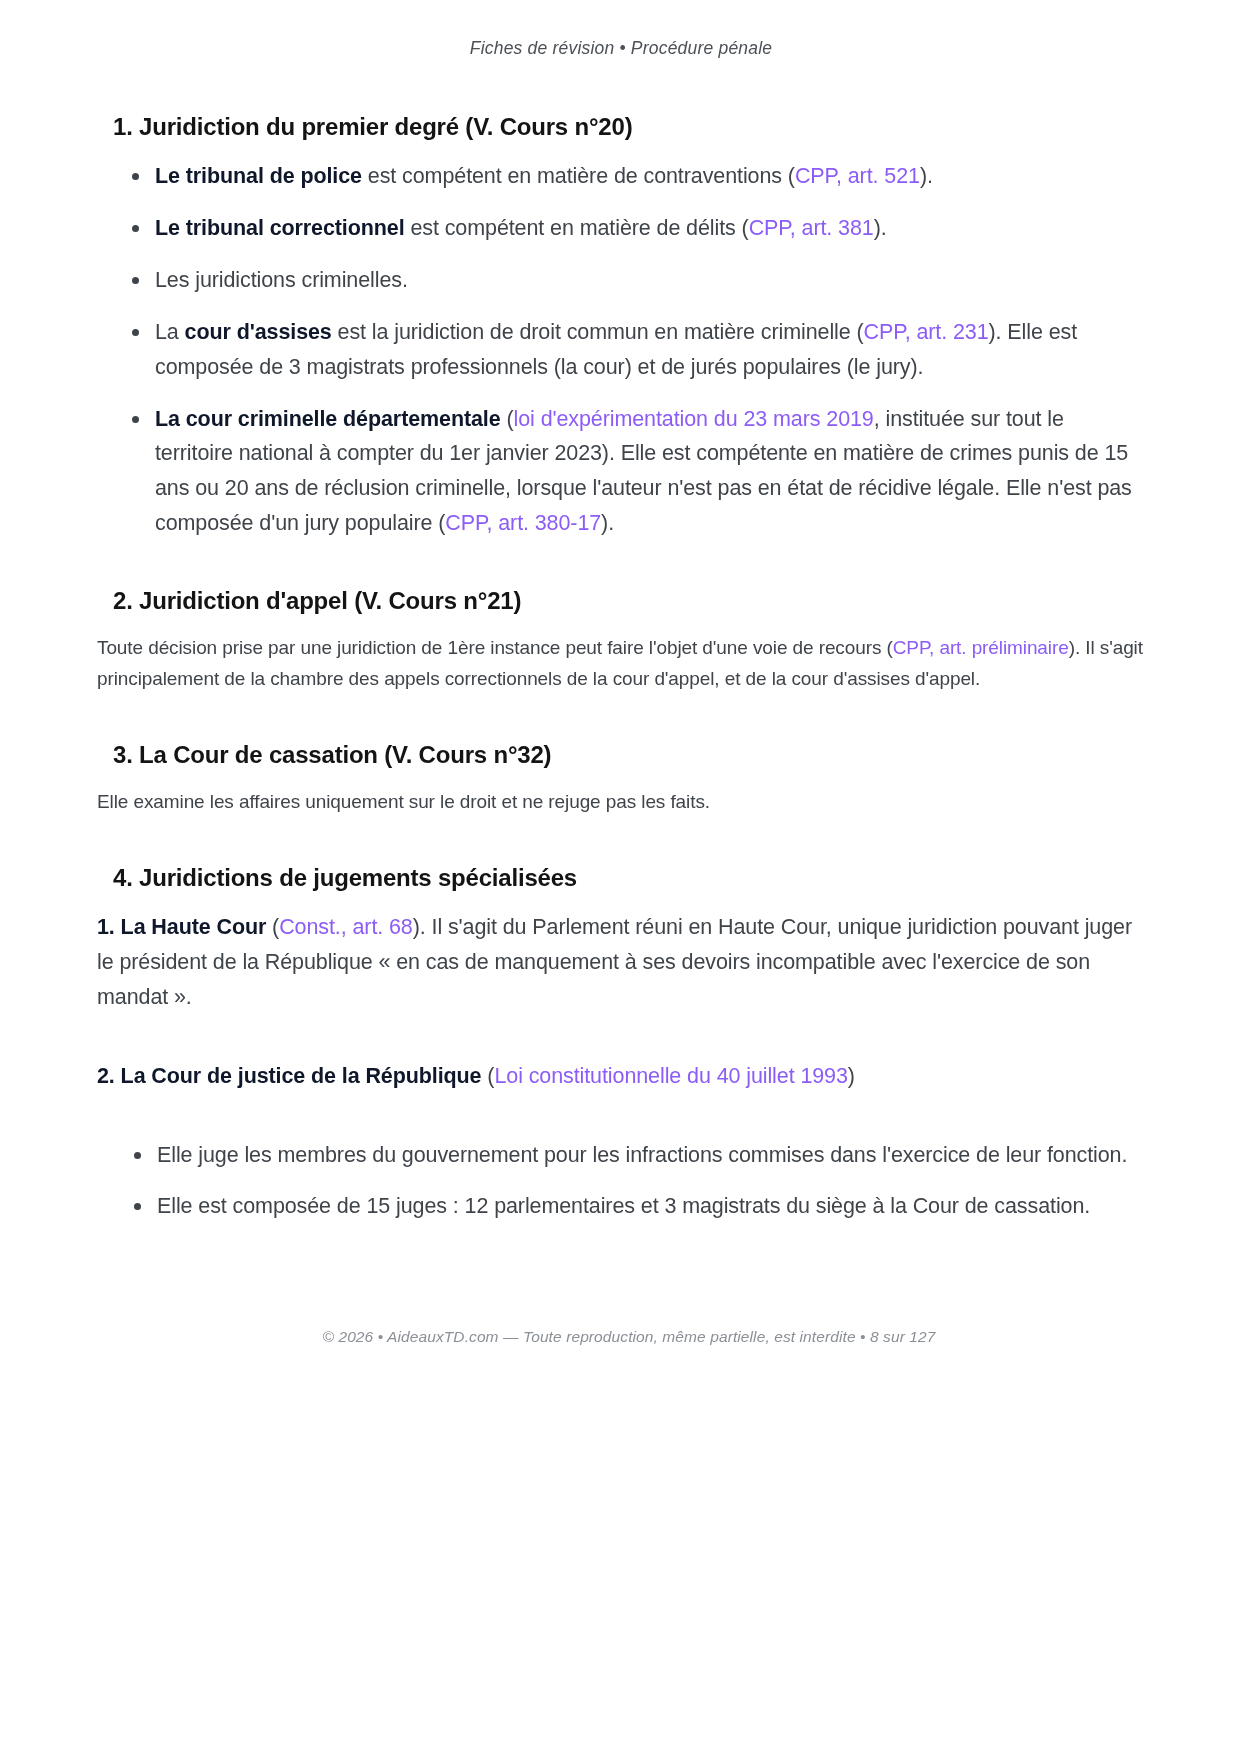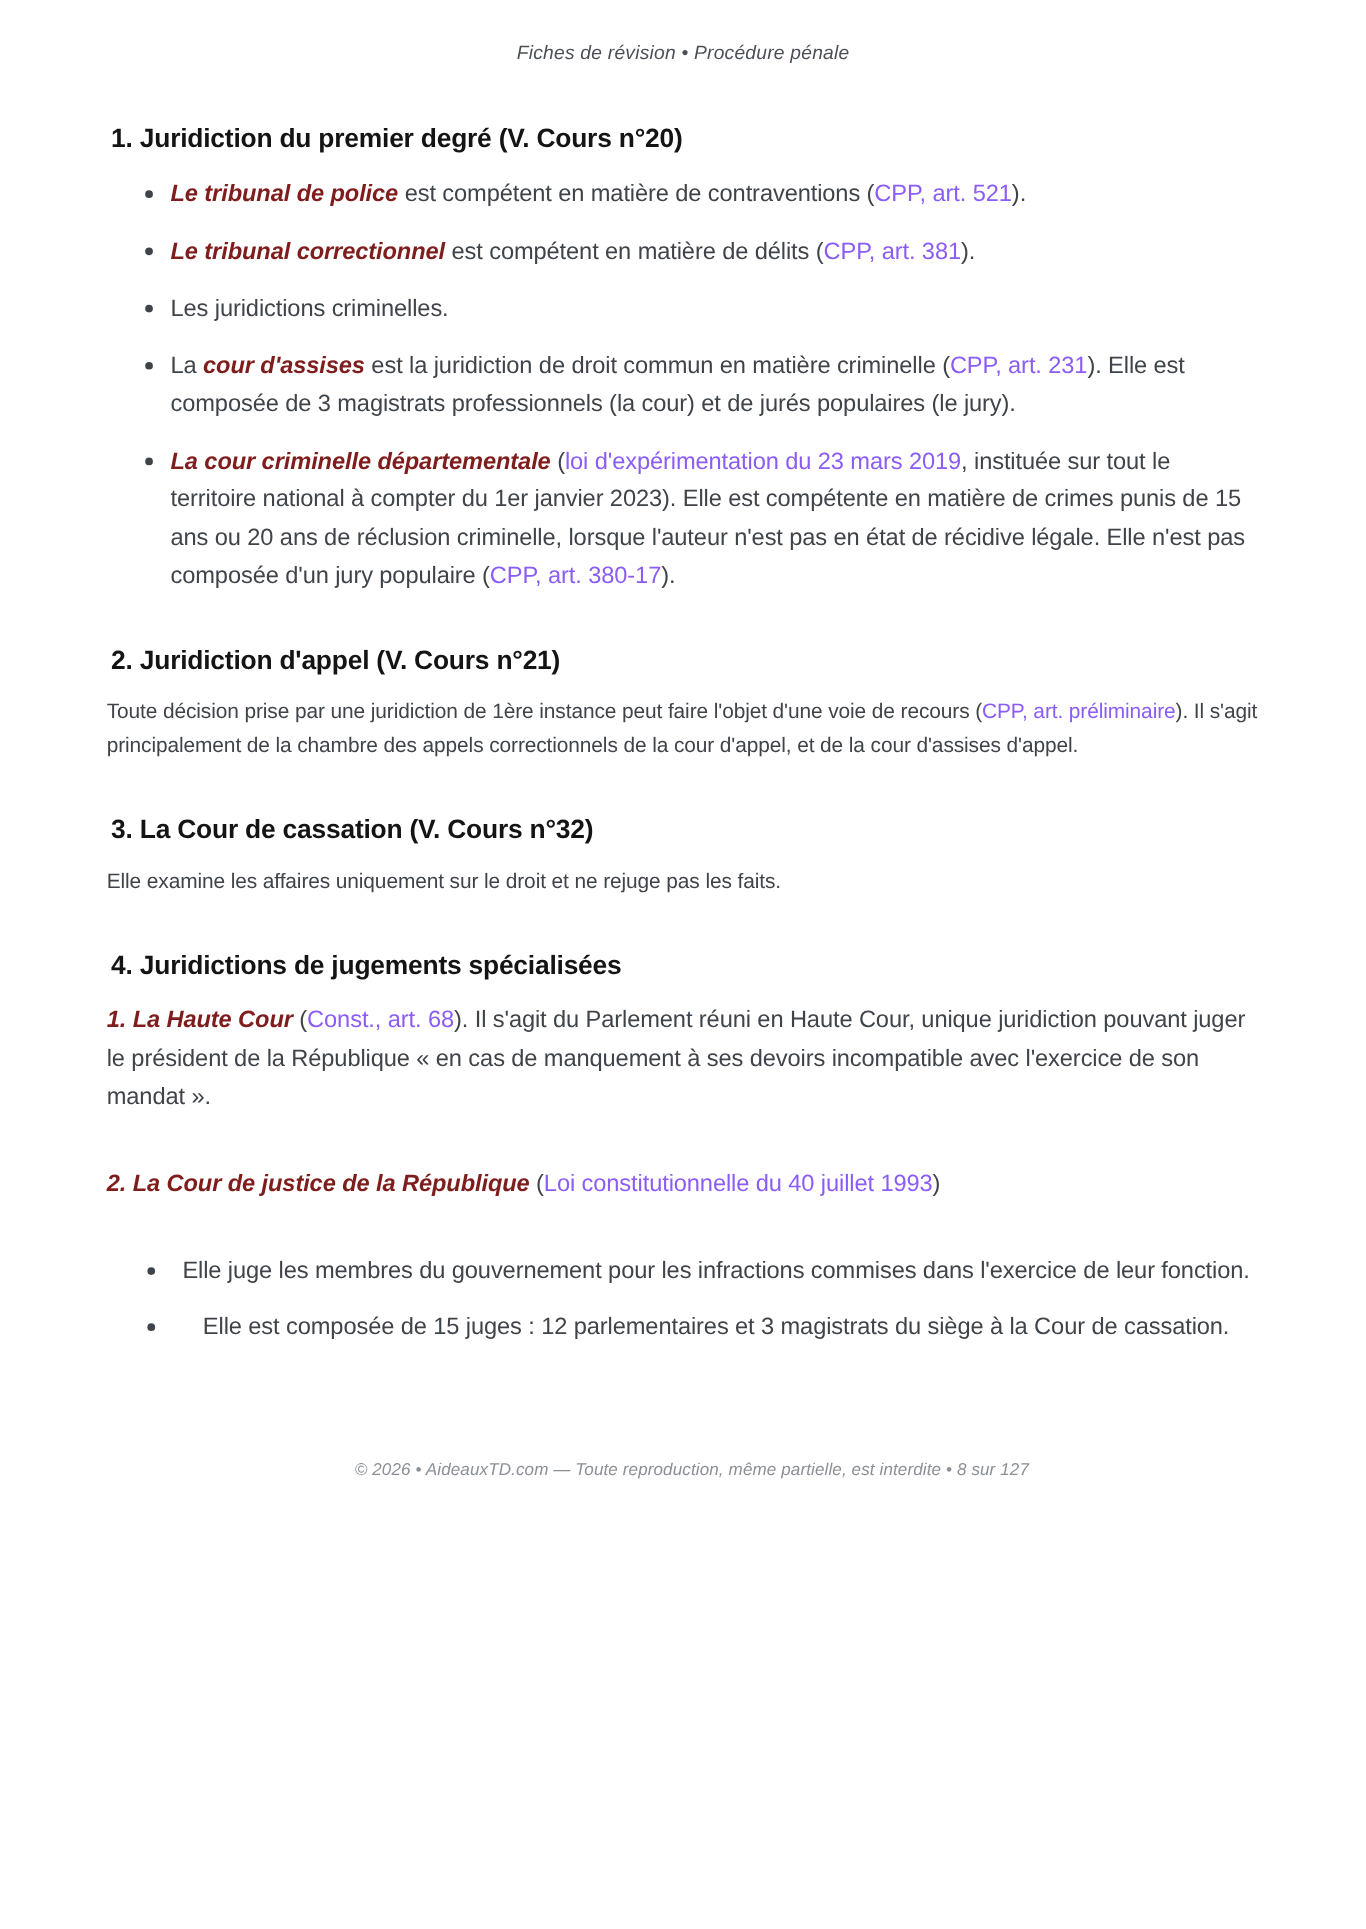--- a/index.html
+++ b/index.html
@@ -32,21 +32,21 @@
   }
   .content {
     padding: 0 97px 0 97px;
     margin-top: 52px;
   }
   h2.section-title {
     font-size: 24px;
     font-weight: bold;
     color: #141414;
     letter-spacing: -0.2px;
-    margin: 0 0 16px 4px;
+    margin: 0 0 16px 16px;
     line-height: 1.35;
   }
   h2.section-title.spaced {
     margin-top: 44px;
   }
   ul.bullets {
     list-style: none;
     margin: 0;
     padding: 0;
   }
@@ -64,40 +64,39 @@
     position: absolute;
     left: 35px;
     top: 14px;
     width: 7px;
     height: 7px;
     border-radius: 50%;
     background: #3f444a;
   }
   ul.bullets.indent2 > li {
     padding-left: 60px;
-    text-align: center;
   }
   ul.bullets.indent2 > li::before {
     left: 37px;
   }
   p.body-text {
     font-size: 19px;
     line-height: 1.62;
     color: #3f444a;
     margin: 0 0 18px 0;
     letter-spacing: -0.1px;
   }
   p.sub-entry {
     font-size: 21.5px;
     line-height: 1.62;
     color: #3f444a;
     margin: 0 0 18px 0;
     letter-spacing: -0.1px;
   }
-  b, strong { color: #7f1d1d; font-weight: bold; font-style: italic; }
+  b, strong { color: #0f172a; font-weight: bold; }
   .ref { color: #8b5cf6; }
   .block-gap { height: 26px; }
   .footer {
     position: absolute;
     left: 16px;
     right: 0;
     bottom: 44px;
     text-align: center;
     font-size: 15.5px;
     font-style: italic;

